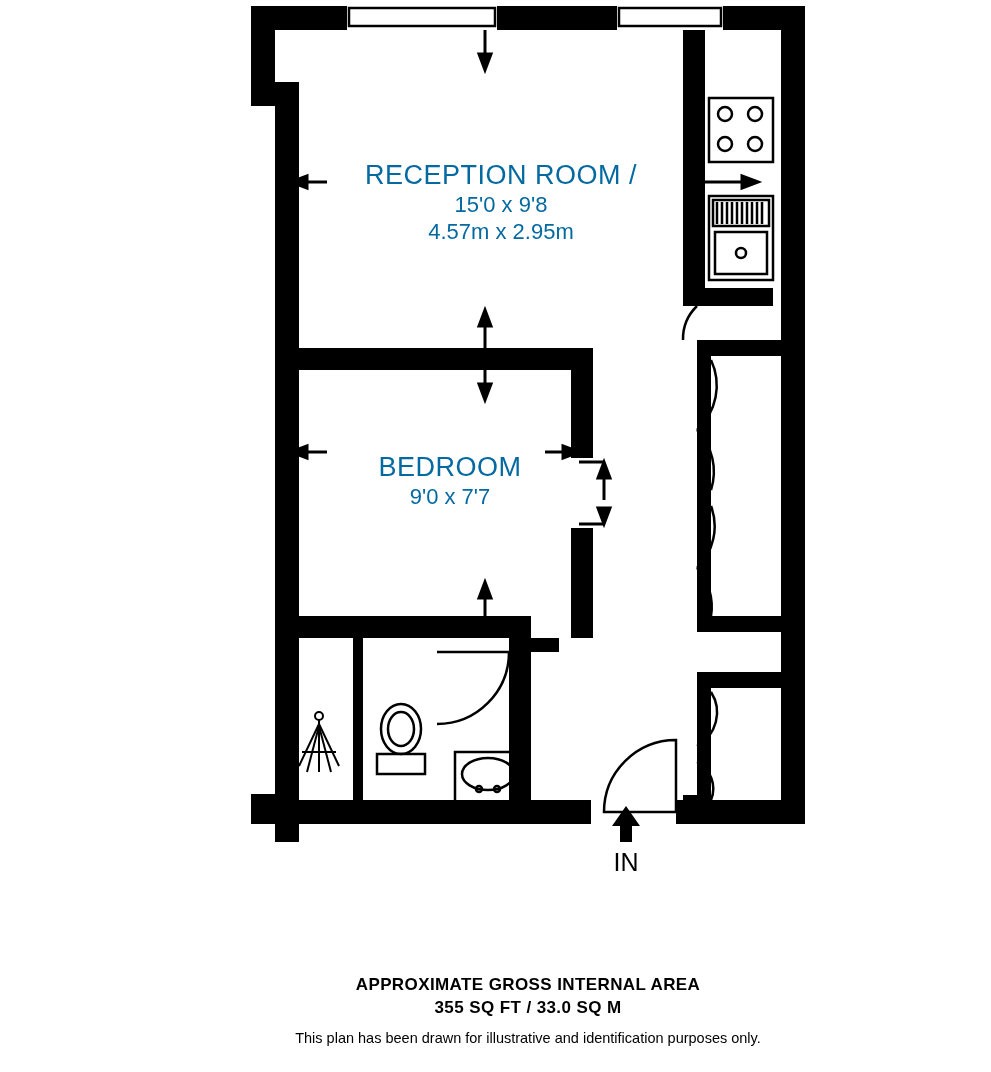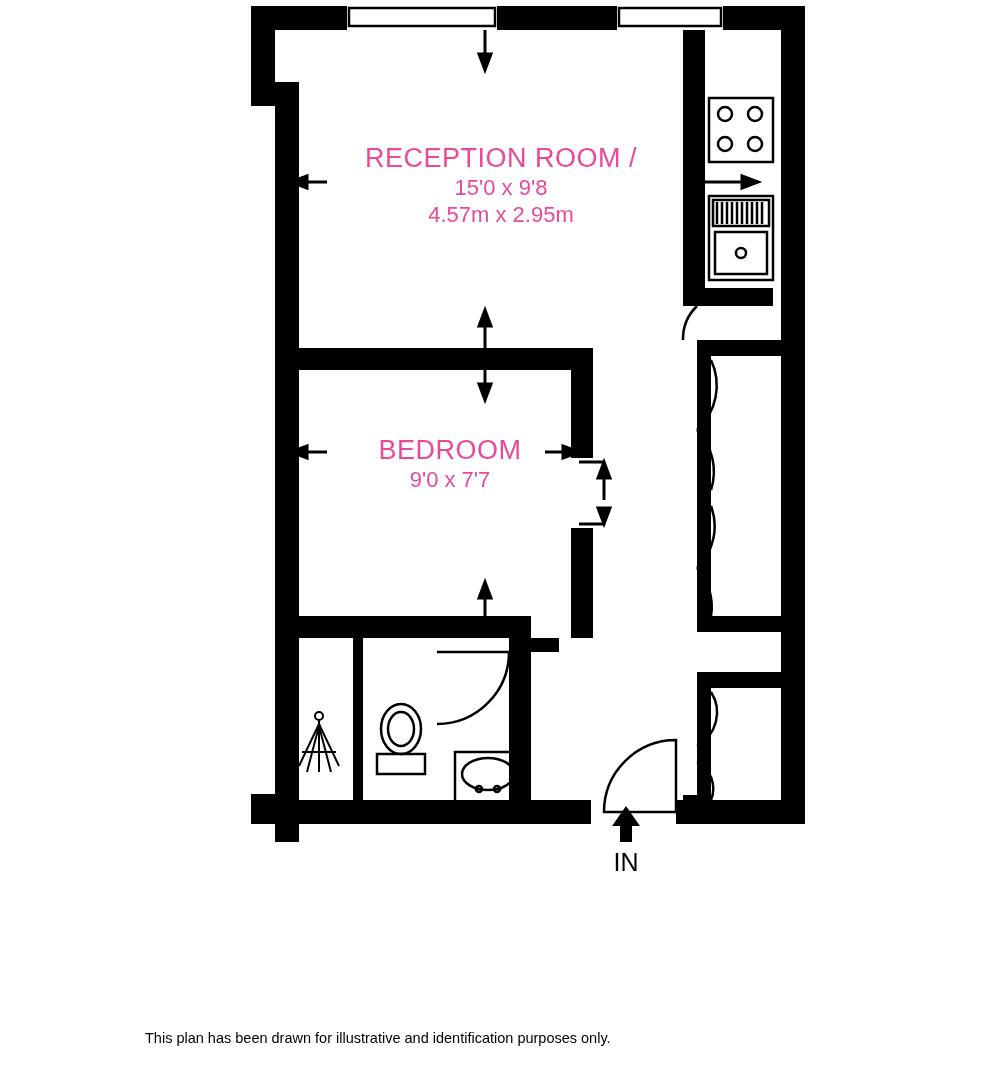--- a/index.html
+++ b/index.html
@@ -22,23 +22,24 @@
   }
   .plan-svg {
     position: absolute;
     left: 0;
     top: 0;
   }
   .room-label {
     position: absolute;
     text-align: center;
     font-family: "Liberation Sans", sans-serif;
-    color: #ec4899;
+    color: #0369a1;
     line-height: 1.22;
     white-space: nowrap;
+    margin-top: 17px;
   }
   .room-name {
     font-size: 27px;
     letter-spacing: 0.5px;
   }
   .room-dims {
     font-size: 22px;
   }
   #reception-label {
     left: 296px;
@@ -85,21 +86,21 @@
     font-size: 17px;
     font-weight: bold;
     letter-spacing: 0.4px;
     margin-top: 3px;
   }
   #disclaimer {
     position: absolute;
     left: 145px;
     top: 1030px;
     width: 766px;
-    text-align: left;
+    text-align: center;
     font-size: 14.5px;
     font-weight: normal;
   }
 </style>
 </head>
 <body>
 
 <div id="floorplan-root">
 
   <svg class="plan-svg" width="991" height="1072" viewBox="0 0 991 1072" xmlns="http://www.w3.org/2000/svg">
@@ -269,16 +270,20 @@
   </div>
 
   <div class="room-label" id="bedroom-label">
     <div class="room-name">BEDROOM</div>
     <div class="room-dims">9'0 x 7'7</div>
   </div>
 
   <div id="in-label">IN</div>
 
 
+  <div id="area-block">
+    <div class="area-line1">APPROXIMATE GROSS INTERNAL AREA</div>
+    <div class="area-line2">355 SQ FT / 33.0 SQ M</div>
+  </div>
 
   <div id="disclaimer">This plan has been drawn for illustrative and identification purposes only.</div>
 
 </div>
 
 </body></html>

